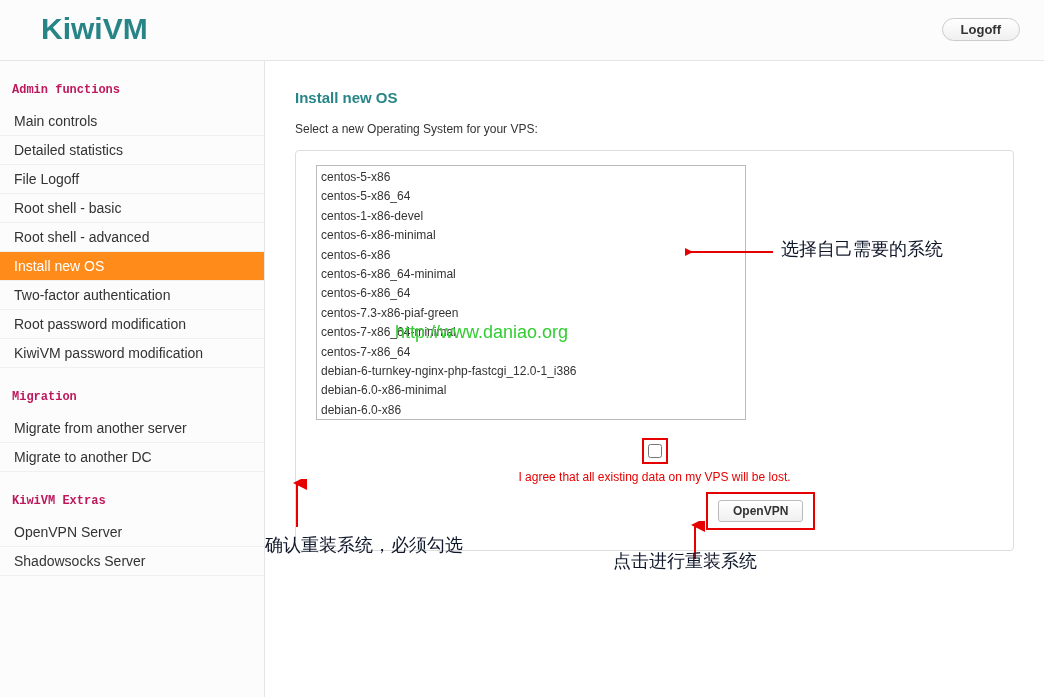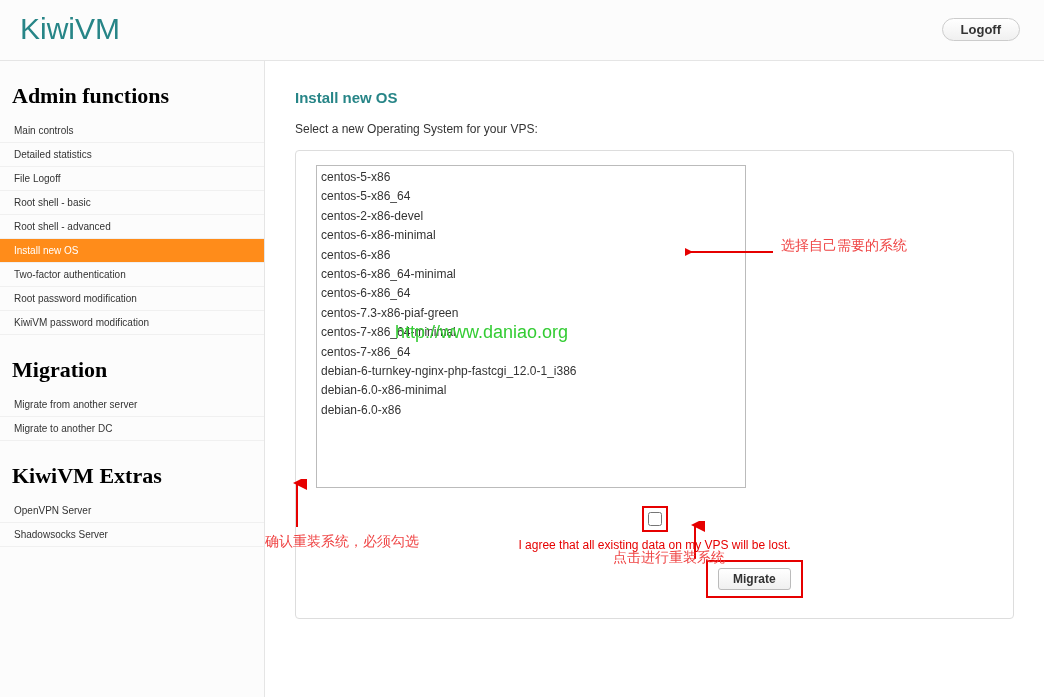--- a/index.html
+++ b/index.html
@@ -19,23 +19,24 @@
     .header {
       display: flex;
       justify-content: space-between;
       align-items: center;
       padding: 12px 24px 14px 20px;
       border-bottom: 1px solid #e5e5e5;
       background: #fcfcfc;
     }
     .logo {
       font-size: 30px;
-      font-weight: normal;
+      font-weight: bold;
       color: #278587;
       font-family: 'Segoe UI', Arial, sans-serif;
+      margin-left: 21px;
     }
     .logoff-btn {
       background: linear-gradient(to bottom, #ffffff, #f0f0f0);
       border: 1px solid #ccc;
       border-radius: 14px;
       padding: 3px 18px;
       font-size: 13px;
       font-weight: bold;
       color: #333;
       cursor: pointer;
@@ -43,30 +44,30 @@
     .main-layout {
       display: flex;
     }
     .sidebar {
       width: 265px;
       background: #fcfcfc;
       border-right: 1px solid #e5e5e5;
       min-height: 640px;
     }
     .sidebar-section-title {
-      font-size: 22px;
-      font-weight: bold;
-      color: #000000;
+      font-size: 12px;
+      font-weight: bold;
+      color: #be185d;
       padding: 22px 12px 10px 12px;
-      font-family: Liberation Serif, serif;
+      font-family: Liberation Mono, monospace;
     }
     .sidebar-item {
       display: block;
       padding: 6px 12px 6px 14px;
-      font-size: 10px;
+      font-size: 14px;
       color: #333;
       cursor: pointer;
       border-bottom: 1px solid #f0f0f0;
       font-family: 'Segoe UI', Arial, sans-serif;
     }
     .sidebar-item.active {
       background: #ff8c1a;
       color: #ffffff;
     }
     .content {
@@ -86,21 +87,21 @@
       margin-bottom: 14px;
     }
     .os-panel {
       border: 1px solid #ddd;
       border-radius: 4px;
       padding: 14px 20px 20px 20px;
       background: #fff;
     }
     .os-select {
       width: 430px;
-      height: 323px;
+      height: 255px;
       border: 1px solid #bbb;
       font-size: 12px;
       font-family: Arial, sans-serif;
       overflow-y: scroll;
       padding: 2px 0;
     }
     .os-option {
       padding: 1px 4px;
       cursor: pointer;
       line-height: 1.45;
@@ -142,22 +143,22 @@
       border: 1px solid #bbb;
       border-radius: 3px;
       padding: 3px 14px;
       font-size: 12px;
       font-weight: bold;
       color: #333;
       cursor: pointer;
     }
     .annotation {
       position: absolute;
-      font-size: 14px;
-      color: #ef4444;
+      font-size: 18px;
+      color: #0f172a;
       font-family: 'Microsoft YaHei', Arial, sans-serif;
       pointer-events: none;
     }
     .watermark {
       position: absolute;
       font-size: 18px;
       color: #33cc33;
       font-family: Arial, sans-serif;
       pointer-events: none;
     }
@@ -195,21 +196,21 @@
     </div>
 
   <div class="content">
     <div class="page-title">Install new OS</div>
     <div class="page-subtitle">Select a new Operating System for your VPS:</div>
 
     <div class="os-panel">
       <div class="os-select" id="os-select-list">
           <div class="os-option">centos-5-x86</div>
           <div class="os-option">centos-5-x86_64</div>
-          <div class="os-option">centos-2-x86-devel</div>
+          <div class="os-option">centos-1-x86-devel</div>
           <div class="os-option">centos-6-x86-minimal</div>
           <div class="os-option">centos-6-x86</div>
           <div class="os-option">centos-6-x86_64-minimal</div>
           <div class="os-option">centos-6-x86_64</div>
           <div class="os-option">centos-7.3-x86-piaf-green</div>
           <div class="os-option">centos-7-x86_64-minimal</div>
           <div class="os-option">centos-7-x86_64</div>
           <div class="os-option">debian-6-turnkey-nginx-php-fastcgi_12.0-1_i386</div>
           <div class="os-option">debian-6.0-x86-minimal</div>
           <div class="os-option">debian-6.0-x86</div>
@@ -217,21 +218,21 @@
 
       <div class="agree-row">
         <span class="agree-checkbox-wrap">
           <input type="checkbox" class="agree-checkbox" style="">
         </span>
         <span class="agree-label">I agree that all existing data on my VPS will be lost.</span>
       </div>
 
       <div class="reload-row">
         <span class="reload-wrap">
-          <button class="reload-btn">Migrate</button>
+          <button class="reload-btn">OpenVPN</button>
         </span>
       </div>
     </div>
 
     <div class="watermark" style="left:130px; top:261px;">http://www.daniao.org</div>
 
     <svg class="arrow-svg" style="left:420px; top:184px;" width="90" height="14">
       <defs>
           <marker id="ah1" markerWidth="10" markerHeight="10" refX="2" refY="5" orient="auto">
             <path d="M10,0 L0,5 L10,10 z" fill="#e60000"></path>

